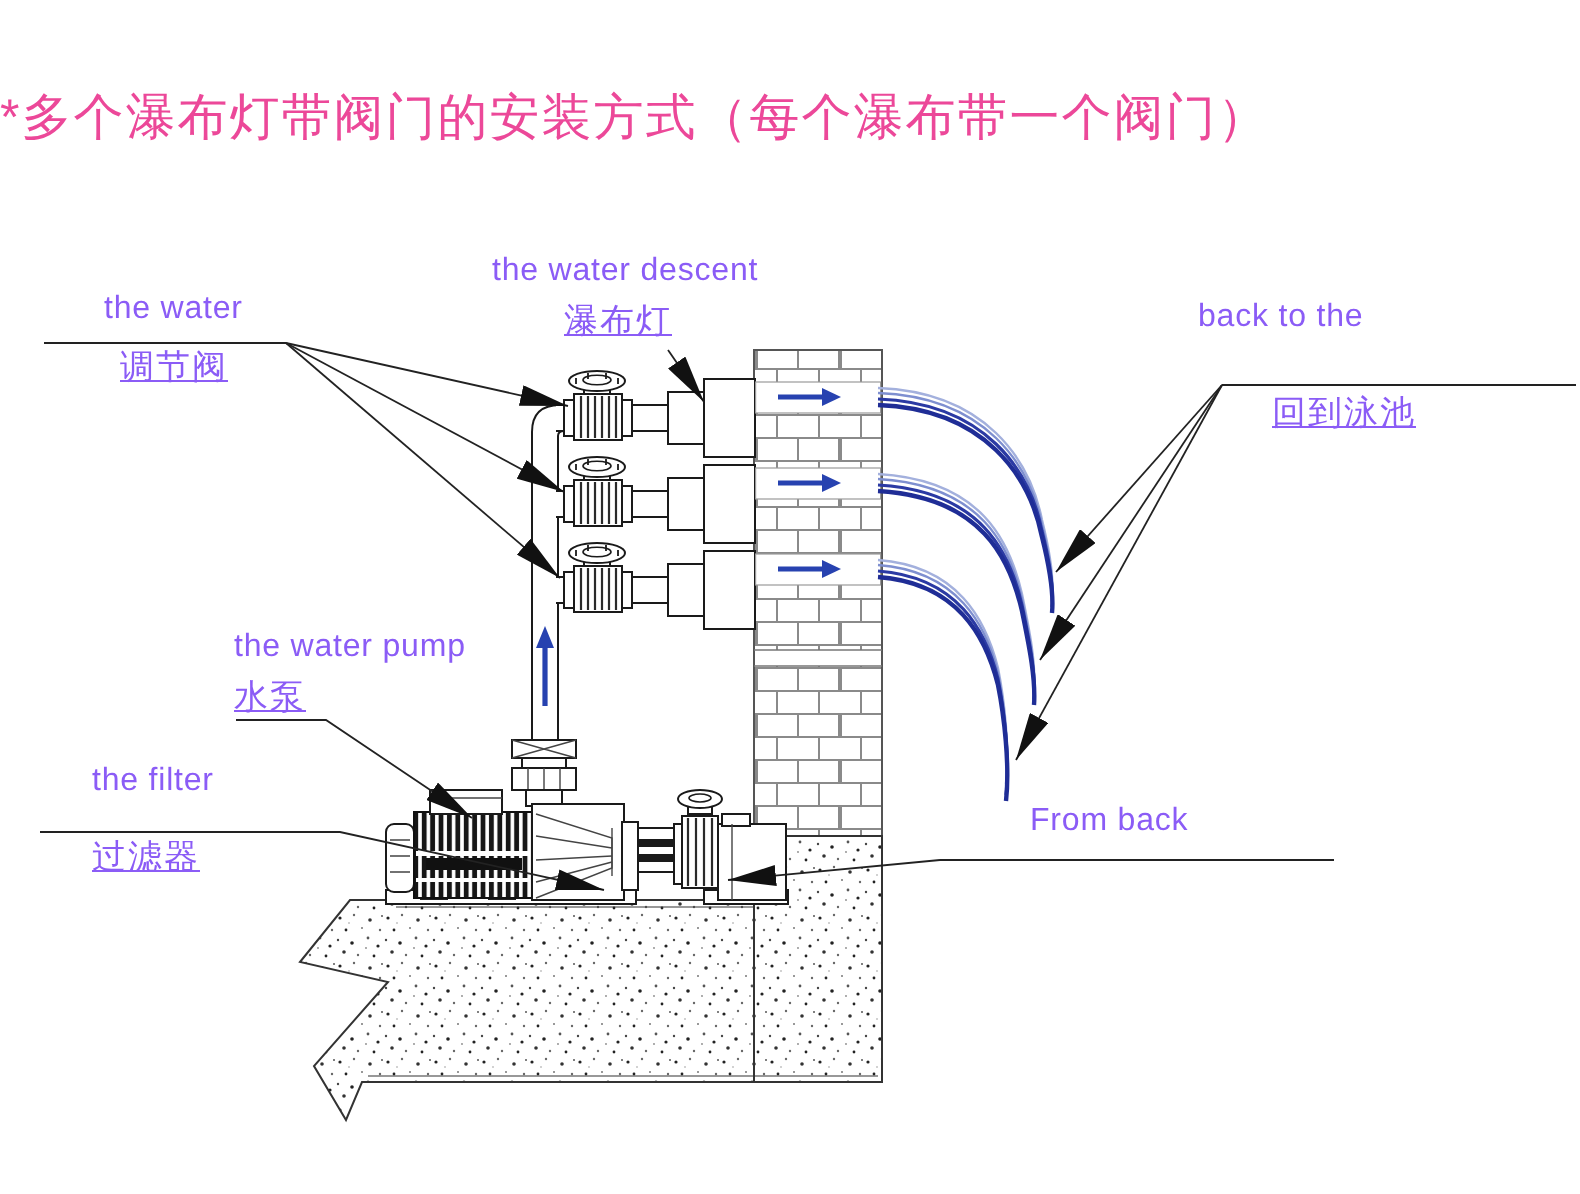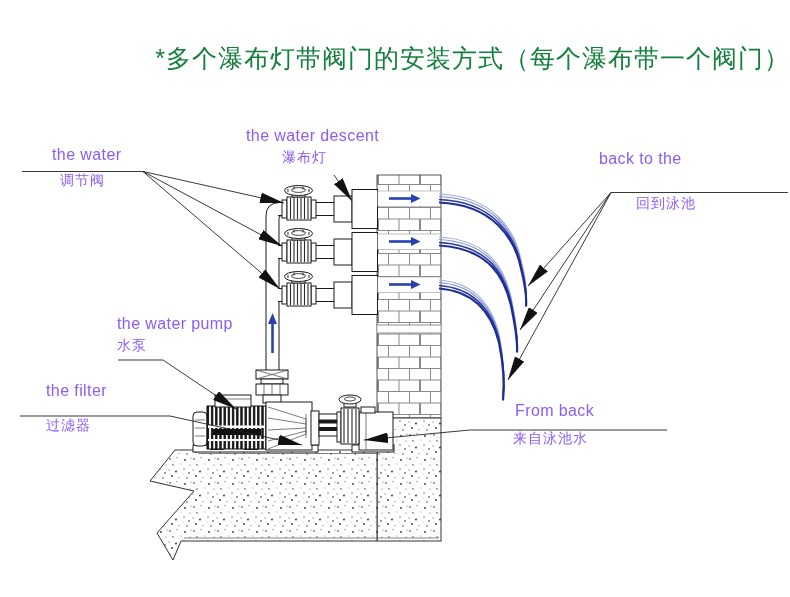--- a/index.html
+++ b/index.html
@@ -1,22 +1,22 @@
 <!DOCTYPE html>
 <html><head>
 <meta charset="utf-8">
 <style>
   html,body{margin:0;padding:0;background:#ffffff;}
   #stage{position:relative;width:790px;height:597px;background:#fff;overflow:hidden;
          font-family:"Liberation Sans","DejaVu Sans",sans-serif;}
-  #title{position:absolute;left:0;top:42px;width:790px;text-align:right;
-         font-size:25px;letter-spacing:1px;color:#15803d;}
+  #title{position:absolute;left:0;top:42px;width:790px;text-align:left;
+         font-size:25px;letter-spacing:1px;color:#ec4899;}
   .lbl{position:absolute;color:#8b5cf6;white-space:nowrap;}
   .en{font-size:16px;letter-spacing:.4px;}
-  .zh{font-size:14px;letter-spacing:1px;}
+  .zh{font-size:17px;letter-spacing:1px;text-decoration:underline;}
   svg{position:absolute;left:0;top:0;}
   .w{fill:#ffffff;stroke:#1a1a1a;stroke-width:1;}
   .ln{fill:none;stroke:#1a1a1a;stroke-width:1;}
   .thin{fill:none;stroke:#444;stroke-width:.7;}
   .leader{fill:none;stroke:#222;stroke-width:.9;}
   .flow{stroke:#2742b0;stroke-width:2.6;}
   .flowhead{fill:#2742b0;}
 </style>
 </head>
 <body>
@@ -212,15 +212,14 @@
   <div class="lbl en" style="left:599px;top:150px">back to the</div>
   <div class="lbl zh" style="left:636px;top:195px">回到泳池</div>
 
   <div class="lbl en" style="left:117px;top:315px">the water pump</div>
   <div class="lbl zh" style="left:117px;top:337px">水泵</div>
 
   <div class="lbl en" style="left:46px;top:382px">the filter</div>
   <div class="lbl zh" style="left:46px;top:417px">过滤器</div>
 
   <div class="lbl en" style="left:515px;top:402px">From back</div>
-  <div class="lbl zh" style="left:513px;top:430px">来自泳池水</div>
 
 </div>
 
 </body></html>

